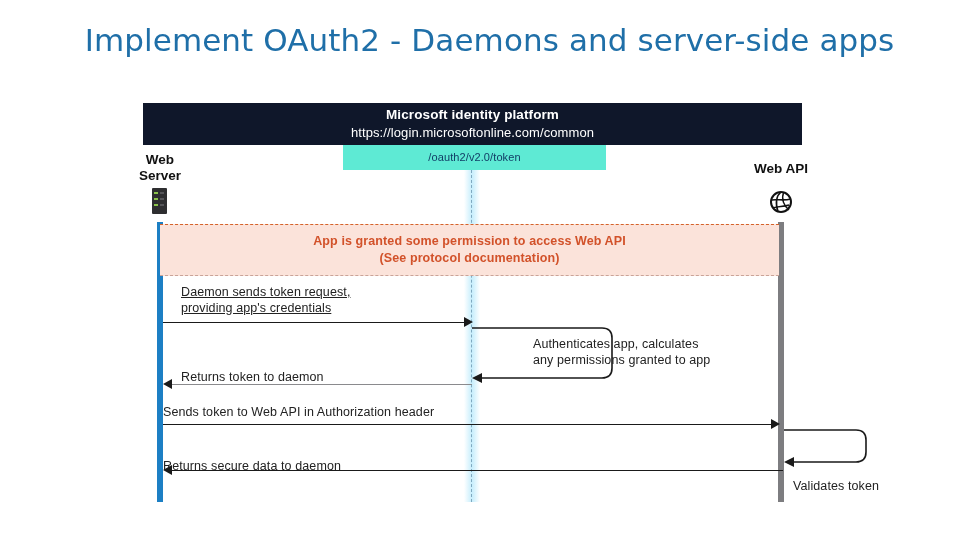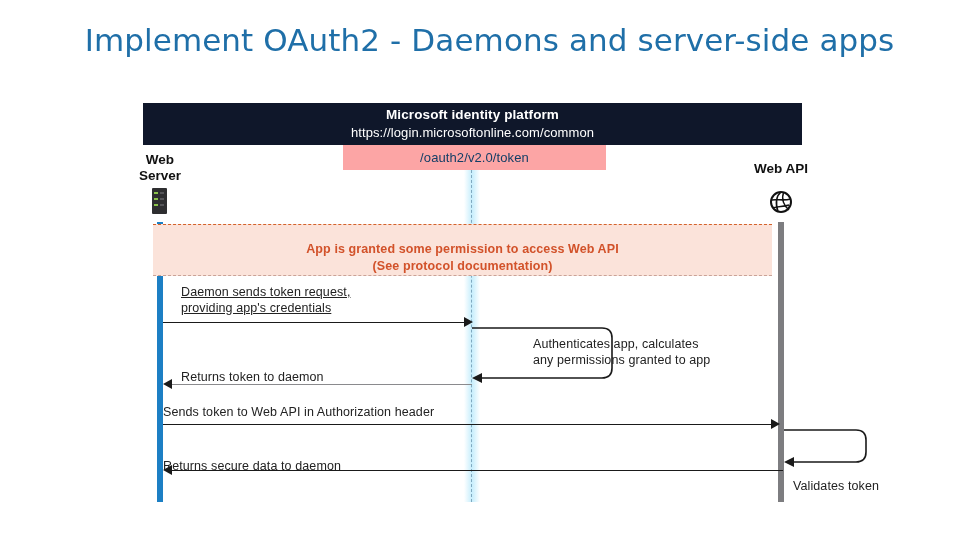--- a/index.html
+++ b/index.html
@@ -63,24 +63,24 @@
     font-weight: 400;
     line-height: 18px;
     letter-spacing: 0.1px;
   }
   .endpoint-bar {
     position: absolute;
     left: 343px;
     top: 145px;
     width: 263px;
     height: 25px;
-    background: #fca5a5;
+    background: #5eead4;
     color: #123E66;
     text-align: center;
-    font-size: 13px;
+    font-size: 11px;
     line-height: 25px;
     letter-spacing: 0.1px;
   }
 
   
   .actor-label {
     position: absolute;
     font-size: 13.5px;
     font-weight: bold;
     color: #111111;
@@ -172,30 +172,30 @@
     left: 471px;
     top: 170px;
     width: 0;
     height: 332px;
     border-left: 1px dashed #7FA9C0;
   }
 
   
   .note-band {
     position: absolute;
-    left: 153px;
+    left: 160px;
     top: 224px;
     width: 619px;
     height: 52px;
     background: #FBE3DA;
     border-top: 1px dashed #D4622A;
     border-bottom: 1px dashed #C9A398;
     box-sizing: border-box;
     text-align: center;
-    padding-top: 16px;
+    padding-top: 8px;
   }
   .note-band .note-line {
     color: #D2522A;
     font-size: 12.5px;
     font-weight: bold;
     line-height: 17px;
     letter-spacing: 0.1px;
   }
 
   

